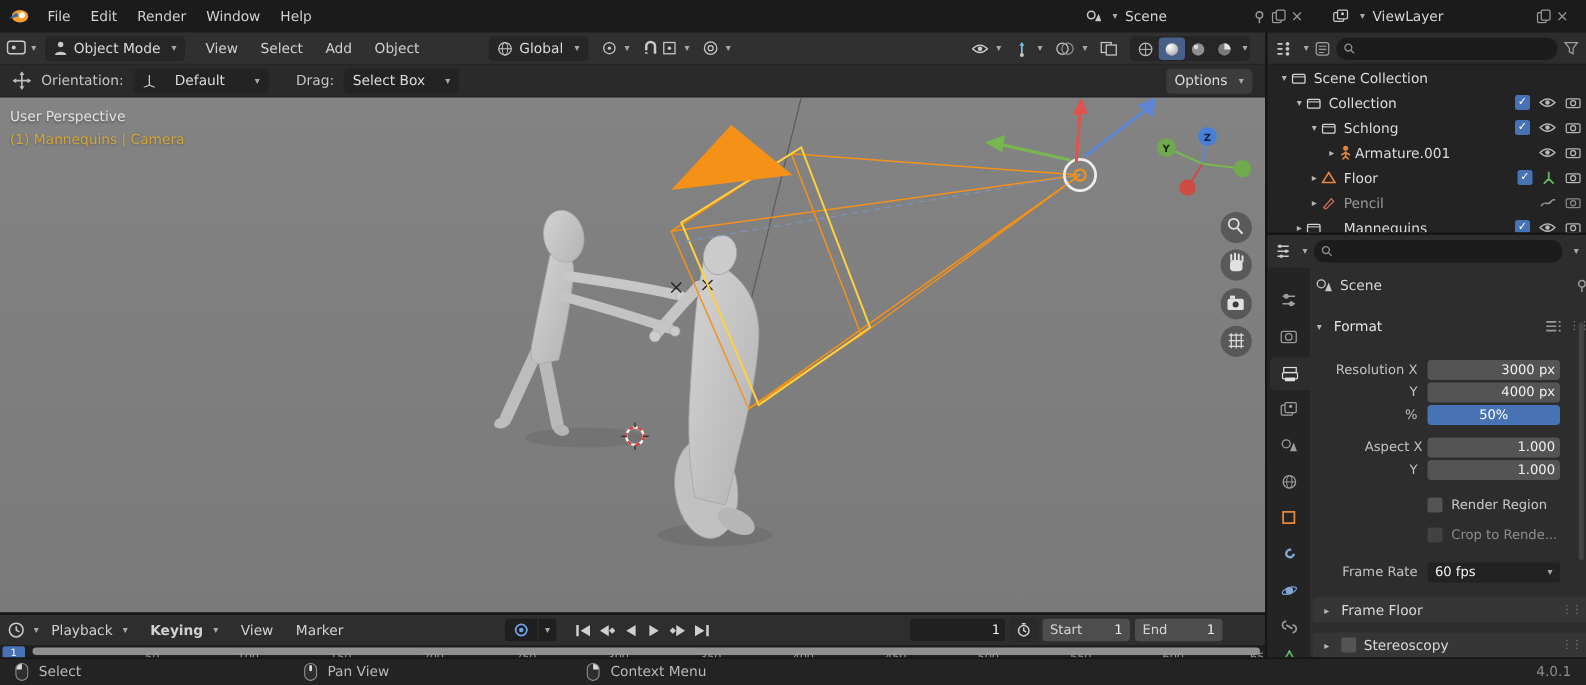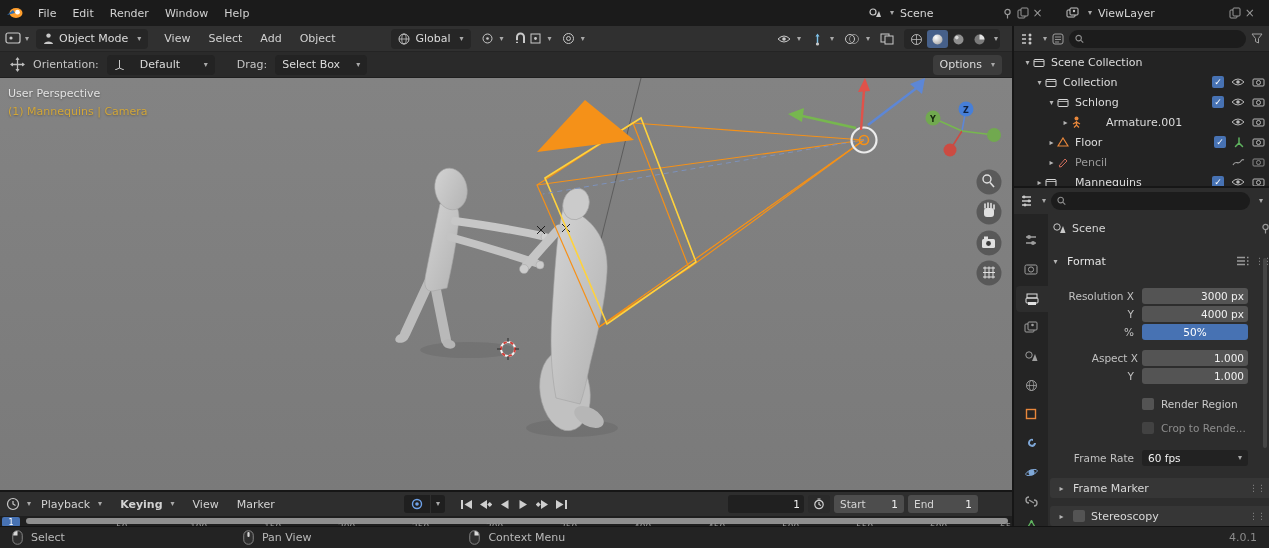--- a/index.html
+++ b/index.html
@@ -447,21 +447,21 @@
           </svg>
       </span>
     </div>
 
     <div class="olrow" style="top:86px;">
       <span class="disc" style="margin-left:46px;">▸</span>
       <svg width="11" height="12" viewBox="0 0 11 12">
           <circle cx="5.5" cy="2.5" r="2" fill="#e8873b"></circle>
           <path d="M5.5,5 V9 M5.5,6 L2,8 M5.5,6 L9,8 M5.5,9 L3,11.5 M5.5,9 L8,11.5" stroke="#e8873b" stroke-width="1.2"></path>
         </svg>
-      <span style="margin-left:24px;">Armature.001</span>
+      <span style="margin-left:2px;">Armature.001</span>
       <span class="olicons">
         <svg width="14" height="10" viewBox="0 0 14 10">
             <path d="M1,5 Q7,-1 13,5 Q7,11 1,5 Z" fill="none" stroke="#b8b8b8"></path>
             <circle cx="7" cy="5" r="1.8" fill="#b8b8b8"></circle>
           </svg>
         <svg width="13" height="10" viewBox="0 0 13 10">
             <rect x="1" y="2" width="11" height="7" rx="1" fill="none" stroke="#b8b8b8"></rect>
             <circle cx="6.5" cy="5.5" r="2" fill="none" stroke="#b8b8b8"></circle>
           </svg>
       </span>
@@ -678,21 +678,21 @@
     </div>
 
     <span class="plabel" style="left:2px;top:264px;">Frame Rate</span>
     <div class="fld abs" style="left:128px;top:262px;width:106px;background:#222;padding:0 6px;justify-content:space-between;">
       <span>60 fps</span>
       <span class="chev">▾</span>
     </div>
 
     <div class="sechdr" style="top:290px;">
       <span class="disc">▸</span>
-      <span>Frame Marker</span>
+      <span>Frame Floor</span>
       <span class="grip" style="margin-left:auto;">⋮⋮</span>
     </div>
     <div class="sechdr" style="top:318px;">
       <span class="disc">▸</span>
       <span class="checkbox"></span>
       <span>Stereoscopy</span>
       <span class="grip" style="margin-left:auto;" able="true">⋮⋮</span>
     </div>
 
     <div class="abs" style="right:2px;top:70px;width:4px;height:190px;background:#454545;border-radius:2px;"></div>

